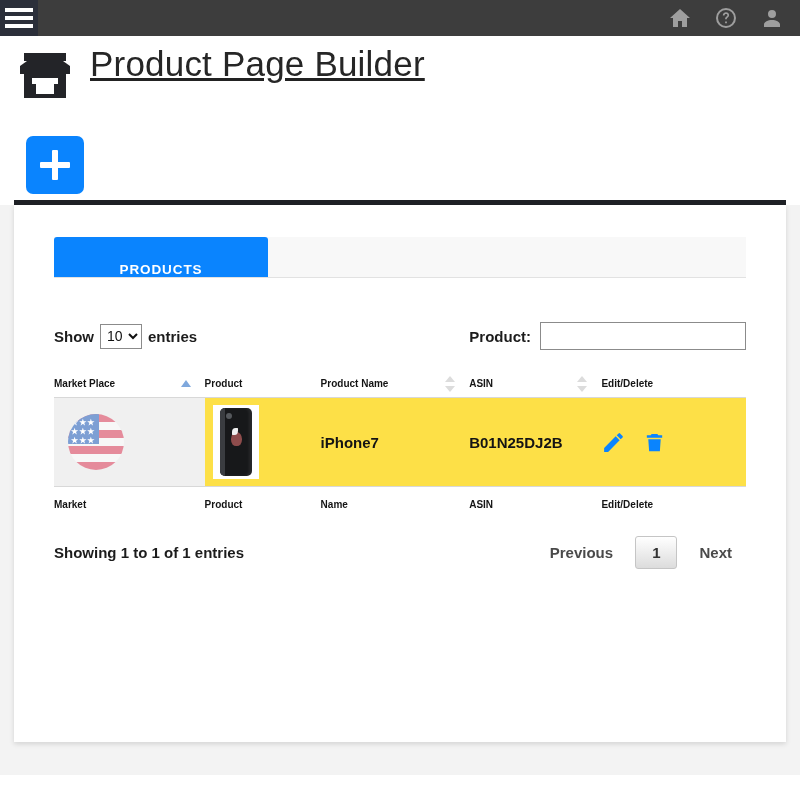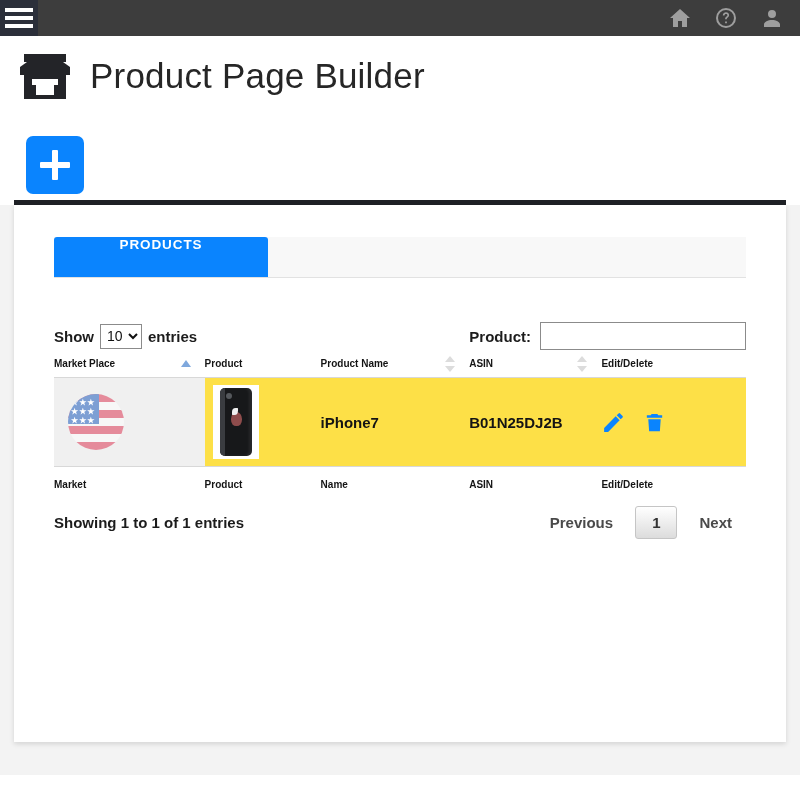--- a/index.html
+++ b/index.html
@@ -48,24 +48,24 @@
     display: flex;
     align-items: center;
     gap: 22px;
     padding-right: 16px;
   }
   .topbar-icons svg { display: block; fill: #9e9e9e; }
 
   
   .titlebar {
     display: flex;
-    align-items: center;
     padding: 8px 4px 0 8px;
     height: 72px;
     box-sizing: border-box;
+    text-decoration: underline;
   }
   .shop-icon { margin-left: 6px; margin-right: 14px; }
   .shop-icon svg { display: block; fill: #232428; }
   .page-title {
     font-size: 35px;
     font-weight: 400;
     color: #262626;
     letter-spacing: 0.2px;
     white-space: nowrap;
   }
@@ -128,39 +128,40 @@
     display: flex;
     align-items: stretch;
     background: #f8f8f8;
     border-bottom: 1px solid #e2e2e2;
     height: 40px;
     margin-bottom: 44px;
   }
   .tab {
     min-width: 214px;
     display: flex;
-    align-items: flex-start;
+    align-items: flex-end;
     justify-content: center;
     font-size: 13.5px;
     font-weight: bold;
     letter-spacing: 0.9px;
     cursor: pointer;
   }
   .tab.active {
     background: #0a84fe;
     color: #ffffff;
     border-radius: 3px 3px 0 0;
   }
   .tabs-filler { flex: 1 1 auto; }
 
   
   .controls {
     display: flex;
     align-items: center;
     justify-content: space-between;
+    margin-bottom: 20px;
     font-size: 15px;
     font-weight: bold;
     color: #1c1c1c;
   }
   .length-ctl { display: flex; align-items: center; gap: 6px; }
   .length-ctl select {
     font-family: "Liberation Sans", sans-serif;
     font-size: 14px;
     padding: 2px 2px;
     height: 25px;
@@ -342,21 +343,21 @@
     align-items: center;
     gap: 17px;
   }
   .action-icons svg { display: block; fill: #0a84fe; cursor: pointer; }
 
   
   .tablebottom {
     display: flex;
     align-items: center;
     justify-content: space-between;
-    margin-top: 4px;
+    margin-top: 14px;
     font-size: 15px;
     font-weight: bold;
     color: #1c1c1c;
   }
   .paginate {
     display: flex;
     align-items: center;
     gap: 4px;
   }
   .pg {

